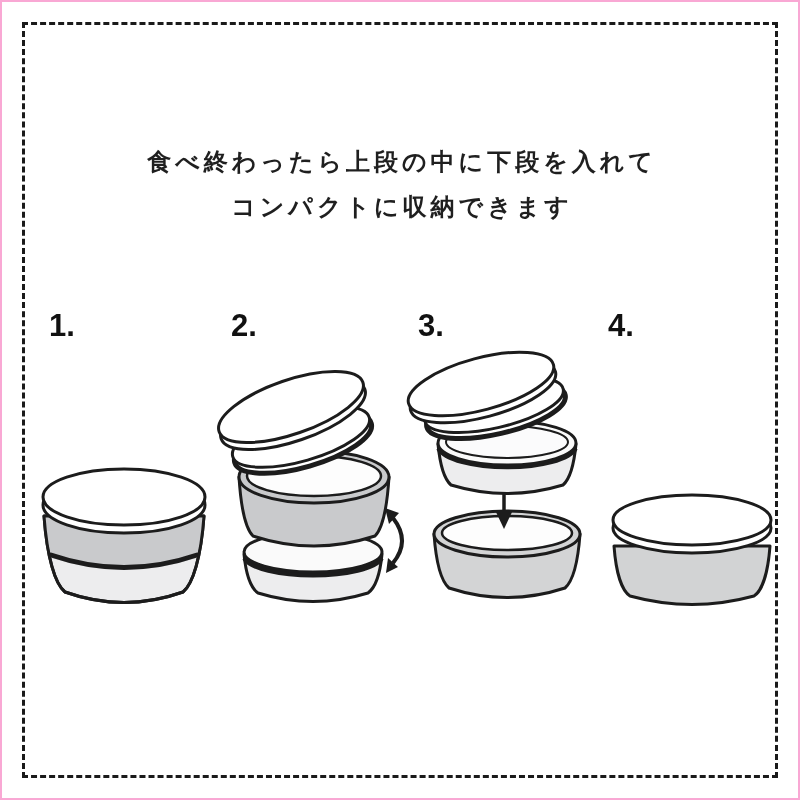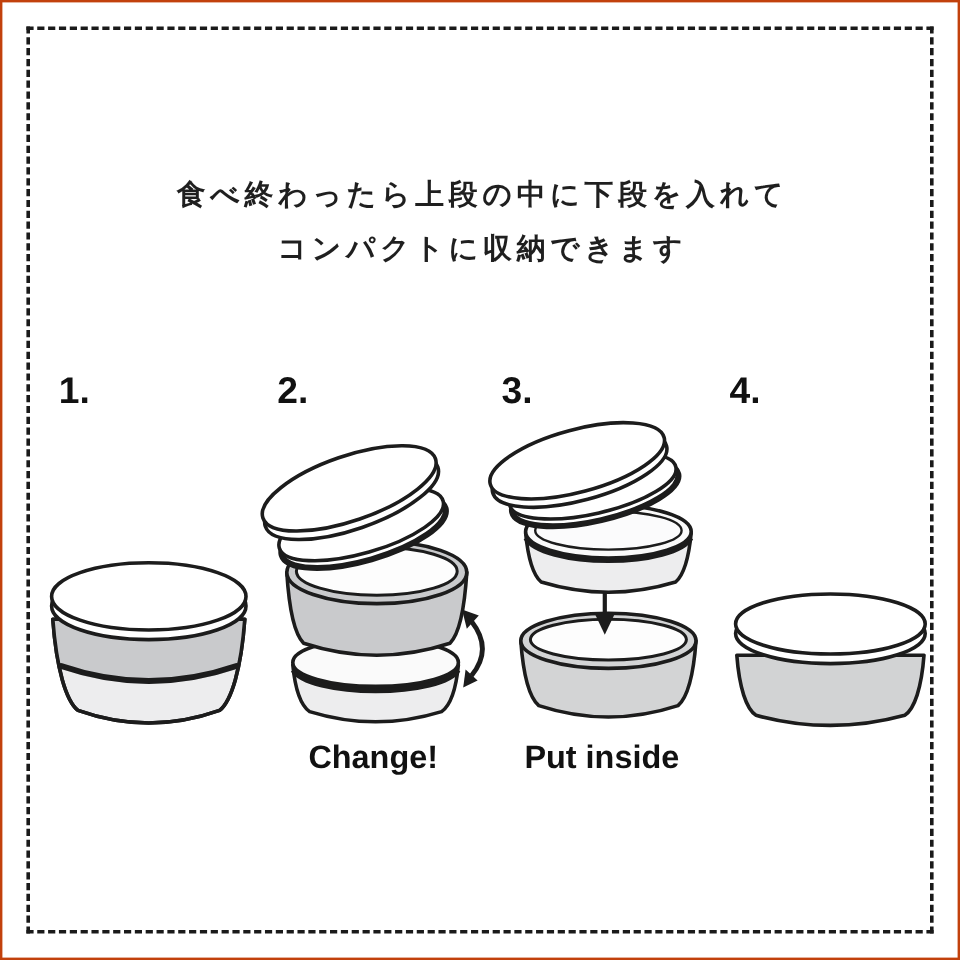--- a/index.html
+++ b/index.html
@@ -6,21 +6,21 @@
     margin: 0;
     padding: 0;
     background: #ffffff;
     font-family: "Liberation Sans", "DejaVu Sans", sans-serif;
   }
   .canvas {
     position: relative;
     width: 800px;
     height: 800px;
     background: #ffffff;
-    border: 2px solid #c2410c;
+    border: 2px solid #f9a8d4;
     box-sizing: border-box;
     overflow: hidden;
   }
   .dashed-frame {
     position: absolute;
     left: 20px;
     top: 20px;
     right: 20px;
     bottom: 20px;
     border: 3px dashed #1a1a1a;
@@ -122,15 +122,13 @@
   </svg>
 
   <svg class="illus" style="left:600px; top:480px;" width="180" height="130" viewBox="600 480 180 130">
     <g>
       <path d="M 612 544 C 614 571 620 589 628 594 Q 690 611 752 594 C 760 589 766 571 768 544 Z" fill="#d2d3d4" stroke="#1c1c1c" stroke-width="3" stroke-linejoin="round"></path>
       <ellipse cx="690" cy="526" rx="79" ry="25" fill="#ffffff" stroke="#1c1c1c" stroke-width="3"></ellipse>
       <ellipse cx="690" cy="518" rx="79" ry="25" fill="#ffffff" stroke="#1c1c1c" stroke-width="3"></ellipse>
     </g>
   </svg>
 
-  <div class="step-caption" style="left:255px">Change!</div>
-  <div class="step-caption" style="left:435px">Put inside</div>
 </div>
 
 </body></html>

